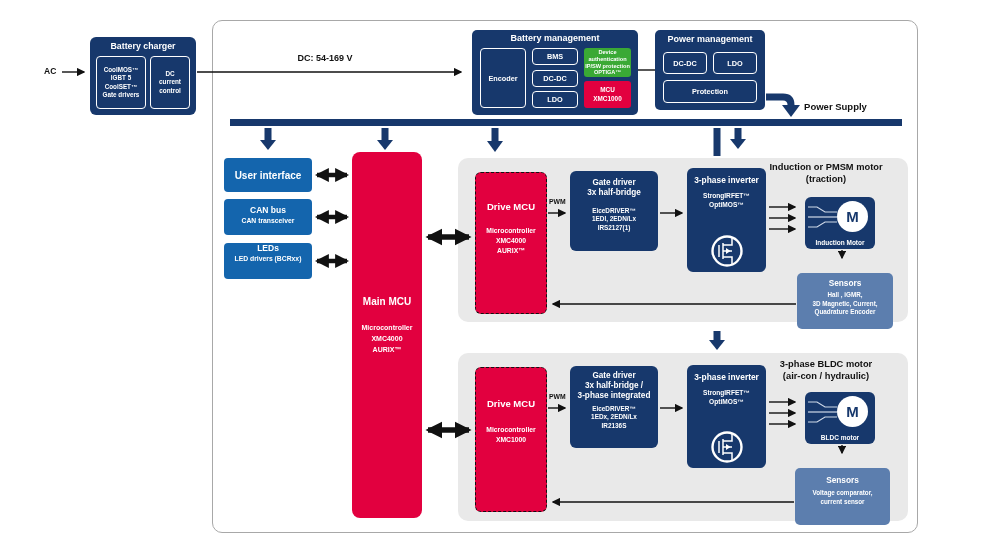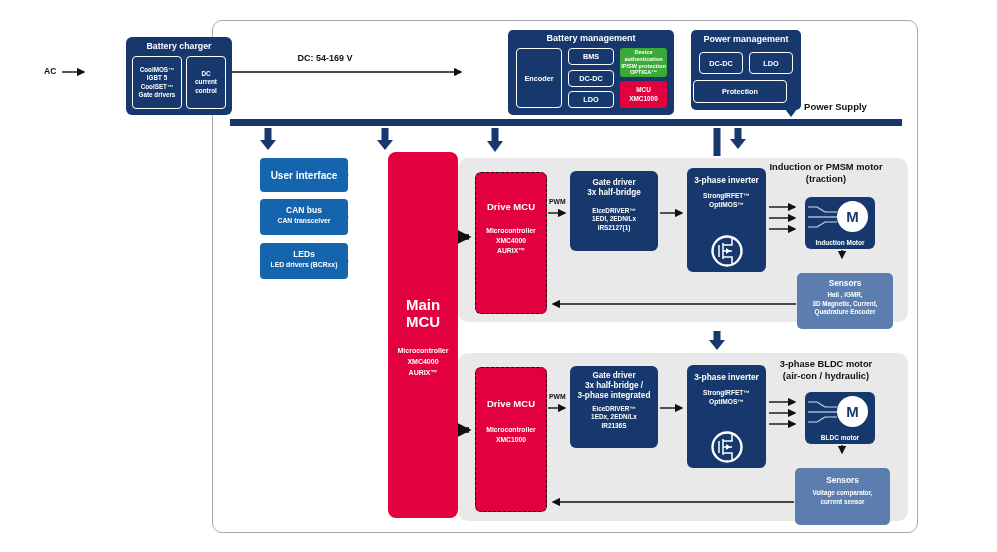--- a/index.html
+++ b/index.html
@@ -12,21 +12,21 @@
   .red{background:#e2003f;}
   .steel{background:#5c7eae;margin-top:8px;}
   .greenbg{background:#3aa935;}
   .pre{white-space:pre-line;}
   .ctr{text-align:center;}
   .b{font-weight:bold;}
   .subbox{position:absolute;box-sizing:border-box;border:1px solid #fff;border-radius:4px;
           color:#fff;display:flex;align-items:center;justify-content:center;text-align:center;}
   .wires{position:absolute;left:0;top:0;z-index:2;pointer-events:none;}
   .panel{position:absolute;background:#e9e9e9;border-radius:10px;z-index:1;}
-  .boxtop{z-index:3;margin-left:36px;}
+  .boxtop{z-index:3;}
   .heading{position:absolute;font-weight:bold;font-size:9.3px;line-height:1.25;
            text-align:center;white-space:pre-line;color:#111;}
   .blacklbl{position:absolute;font-weight:bold;color:#111;}
 </style>
 </head>
 <body>
 
 <div class="stage">
 
   <div class="abs" style="left:212px;top:20px;width:706px;height:513px;border:1.5px solid #a8a8a8;border-radius:10px;z-index:0;"></div>
@@ -120,39 +120,39 @@
 IP/SW protection
 OPTIGA™</div>
     <div class="subbox red pre" style="left:112px;top:51px;width:47px;height:27px;border:none;border-radius:3px;font-size:6.4px;font-weight:bold;line-height:1.3;">MCU
 XMC1000</div>
   </div>
 
   <div class="box navy boxtop" style="left:655px;top:30px;width:110px;height:80px;border-radius:5px;padding-left:44px;">
     <div class="abs ctr b" style="left:0;top:4px;width:100%;font-size:9px;">Power management</div>
     <div class="subbox" style="left:8px;top:22px;width:44px;height:22px;font-size:7.3px;font-weight:bold;">DC-DC</div>
     <div class="subbox" style="left:58px;top:22px;width:44px;height:22px;font-size:7.3px;font-weight:bold;">LDO</div>
-    <div class="subbox" style="left:2px;top:50px;width:94px;height:23px;font-size:7.3px;font-weight:bold;">Protection</div>
+    <div class="subbox" style="left:8px;top:50px;width:94px;height:23px;font-size:7.3px;font-weight:bold;">Protection</div>
   </div>
 
   <div class="blacklbl ctr" style="left:788px;top:101px;width:95px;font-size:9.5px;">Power Supply</div>
 
   <div class="box blue boxtop" style="left:224px;top:158px;width:88px;height:34px;border-radius:4px;display:flex;align-items:center;justify-content:center;">
     <div class="ctr b" style="font-size:10px;">User interface</div>
   </div>
   <div class="box blue boxtop ctr" style="left:224px;top:199px;width:88px;height:36px;border-radius:4px;padding-top:6px;">
     <div class="b" style="font-size:8.5px;">CAN bus</div>
     <div class="b" style="font-size:6.8px;margin-top:2px;">CAN transceiver</div>
   </div>
-  <div class="box blue boxtop ctr" style="left:224px;top:243px;width:88px;height:36px;border-radius:4px;padding-top:6px;">
+  <div class="box blue boxtop ctr" style="left:224px;top:243px;width:88px;height:36px;border-radius:4px;">
     <div class="b" style="font-size:8.5px;">LEDs</div>
     <div class="b" style="font-size:6.8px;margin-top:2px;">LED drivers (BCRxx)</div>
   </div>
 
   <div class="box red boxtop ctr" style="left:352px;top:152px;width:70px;height:366px;border-radius:8px;padding-top:144px;">
-    <div class="b" style="font-size:15px;">Main MCU</div>
+    <div class="b" style="font-size:10px;">Main MCU</div>
     <div class="b pre" style="font-size:7px;line-height:1.55;margin-top:16px;">Microcontroller
 XMC4000
 AURIX™</div>
   </div>
 
   <div class="abs" style="left:458px;top:158px;width:450px;height:164px;z-index:3;">
     <div class="heading" style="left:292px;top:4px;width:152px;">Induction or PMSM motor
 (traction)</div>
 
     <div class="box red ctr" style="left:17px;top:14px;width:72px;height:142px;border:1.6px dashed #111;border-radius:6px;padding-top:28px;">

